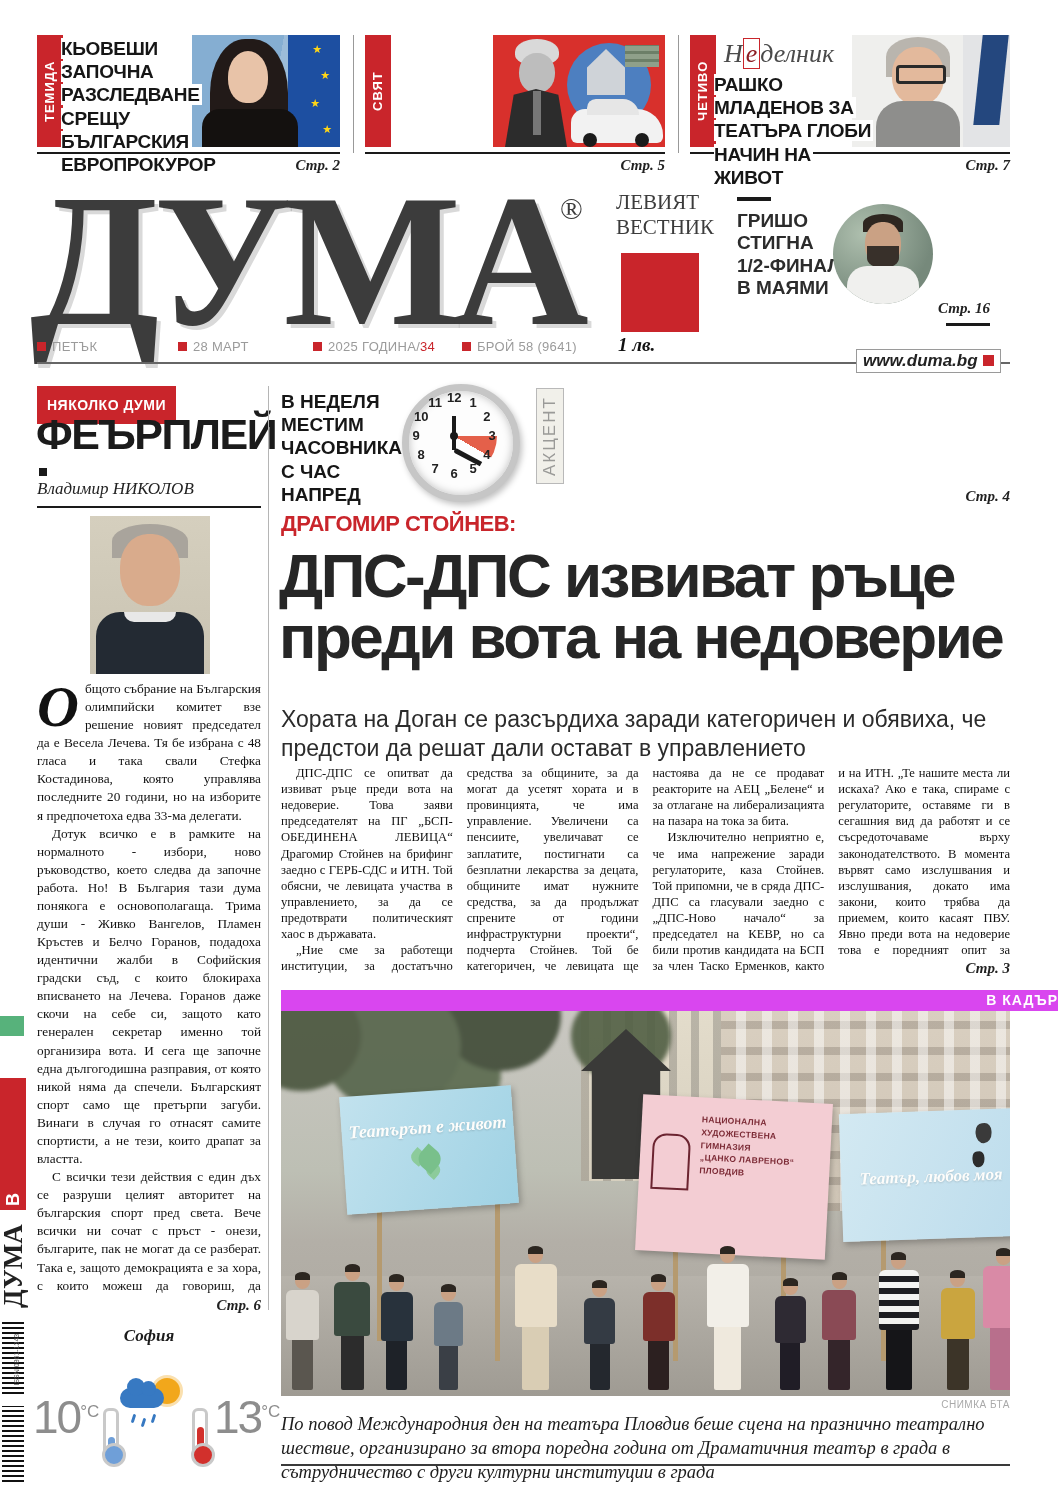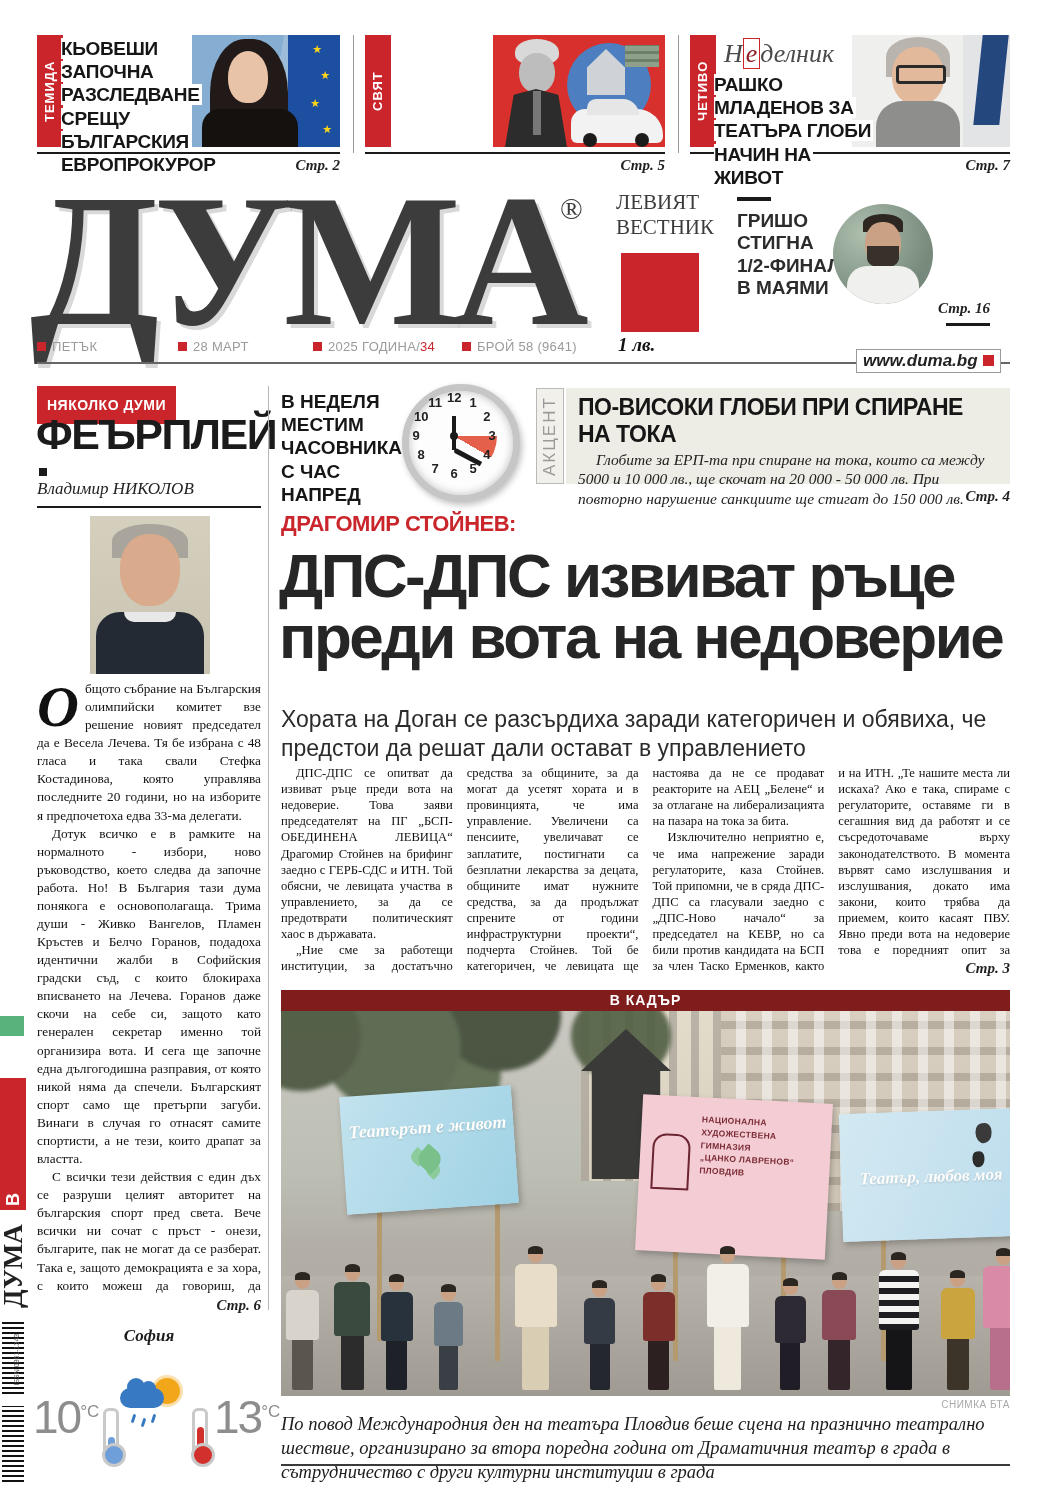--- a/index.html
+++ b/index.html
@@ -147,22 +147,22 @@
   #headline{left:279px;top:546px;width:731px;font-weight:bold;font-size:62px;line-height:0.98;
         letter-spacing:-2.5px;color:#262626;}
   #subhead{left:281px;top:705px;width:729px;font-size:23px;line-height:1.24;color:#2b2b2b;}
   #article-body{left:281px;top:765px;width:729px;height:224px;overflow:hidden;position:absolute;
         column-count:4;column-gap:14px;font-family:"Liberation Serif",serif;font-size:12.6px;
         line-height:1.28;text-align:justify;color:#111;}
   #article-body p{margin:0;text-indent:15px;}
   #article-page{left:281px;top:960px;width:729px;text-align:right;}
 
   
-  #vkadar{left:281px;top:990px;width:729px;height:21px;background:#7f1d1d;color:#fff;font-weight:bold;
-        font-size:14px;letter-spacing:1px;text-align:center;line-height:21px;}
+  #vkadar{left:281px;top:990px;width:729px;height:21px;background:#d946ef;color:#fff;font-weight:bold;
+        font-size:14px;letter-spacing:1px;text-align:right;line-height:21px;padding-left:48px;}
   #photo{left:281px;top:1011px;width:729px;height:385px;overflow:hidden;
         background:linear-gradient(180deg,#c9c7c1 0,#bdbfb4 160px,#b3afa7 230px,#aaa69e 385px);}
   #ph-buildings{position:absolute;right:0;top:0;width:300px;height:200px;background:
         repeating-linear-gradient(90deg,rgba(255,255,255,0.5) 0 10px,transparent 10px 26px),
         repeating-linear-gradient(0deg,rgba(90,80,70,0.25) 0 8px,transparent 8px 26px),
         linear-gradient(#d9cfc0,#cfc5b6);}
   #ph-building2{position:absolute;left:300px;top:0;width:140px;height:170px;background:
         repeating-linear-gradient(90deg,rgba(60,60,60,0.25) 0 8px,transparent 8px 22px),
         linear-gradient(#e3dccb,#d6cfbe);}
   #ph-trees{position:absolute;left:-40px;top:-30px;width:120px;height:110px;border-radius:50%;
@@ -349,24 +349,20 @@
         <span class="cnum" style="left: 0px; top: 37px;">9</span>
         <span class="cnum" style="left: 5.09103px; top: 18px;">10</span>
         <span class="cnum" style="left: 19px; top: 4.09103px;">11</span>
         <span class="cnum" style="left: 38px; top: -1px;">12</span>
       </div>
     <div class="hand" id="hand-m"></div>
     <div class="hand" id="hand-h"></div>
     <div class="pin"></div>
   </div>
   <div class="abs" id="akcent-label">АКЦЕНТ</div>
-  <div class="abs" id="akcent">
-    <h2>ПО-ВИСОКИ ГЛОБИ ПРИ СПИРАНЕ НА ТОКА</h2>
-    <div class="ak-body">Глобите за ЕРП-та при спиране на тока, които са между 5000 и 10 000 лв., ще скочат на 20 000 - 50 000 лв. При повторно нарушение санкциите ще стигат до 150 000 лв.</div>
-  </div>
   <div class="abs pageref" id="akcent-page">Стр. 4</div>
 
   <div class="abs" id="kicker">ДРАГОМИР СТОЙНЕВ:</div>
   <div class="abs" id="headline">
     <div>ДПС-ДПС извиват ръце</div>
     <div>преди вота на недоверие</div>
   </div>
   <div class="abs" id="subhead">Хората на Доган се разсърдиха заради категоричен и обявиха, че предстои да решат дали остават в управлението</div>
   <div id="article-body">
       <p>ДПС-ДПС се опитват да извиват ръце преди вота на недоверие. Това заяви председателят на ПГ „БСП-ОБЕДИНЕНА ЛЕВИЦА“ Драгомир Стойнев на брифинг заедно с ГЕРБ-СДС и ИТН. Той обясни, че левицата участва в управлението, за да се предотврати политическият хаос в държавата.</p>

